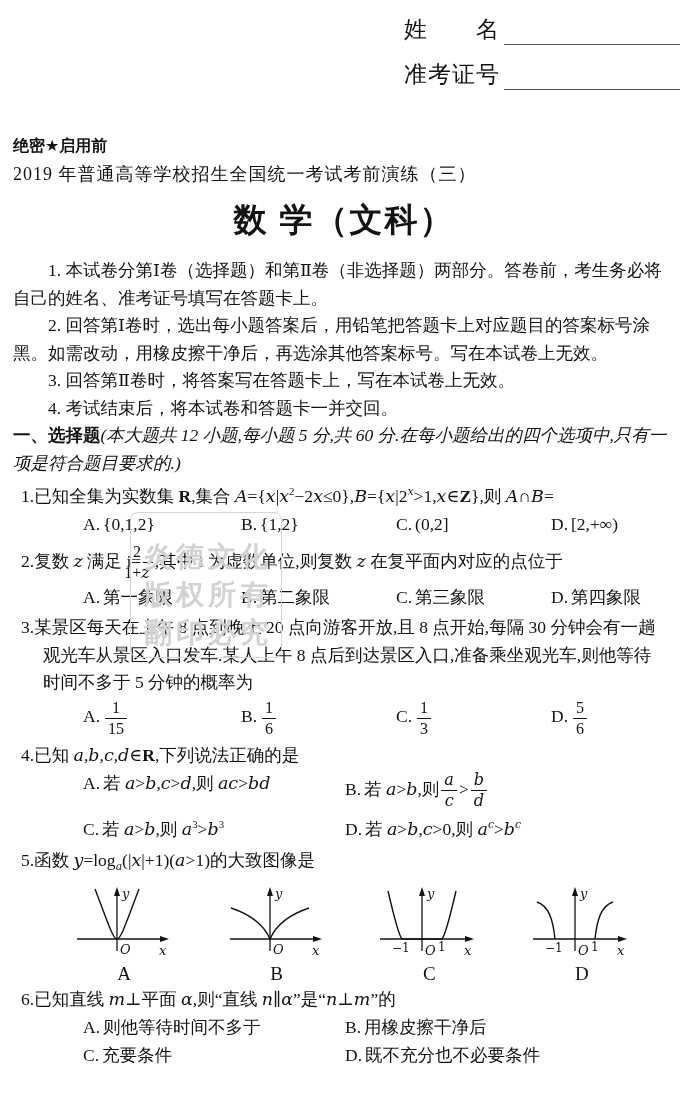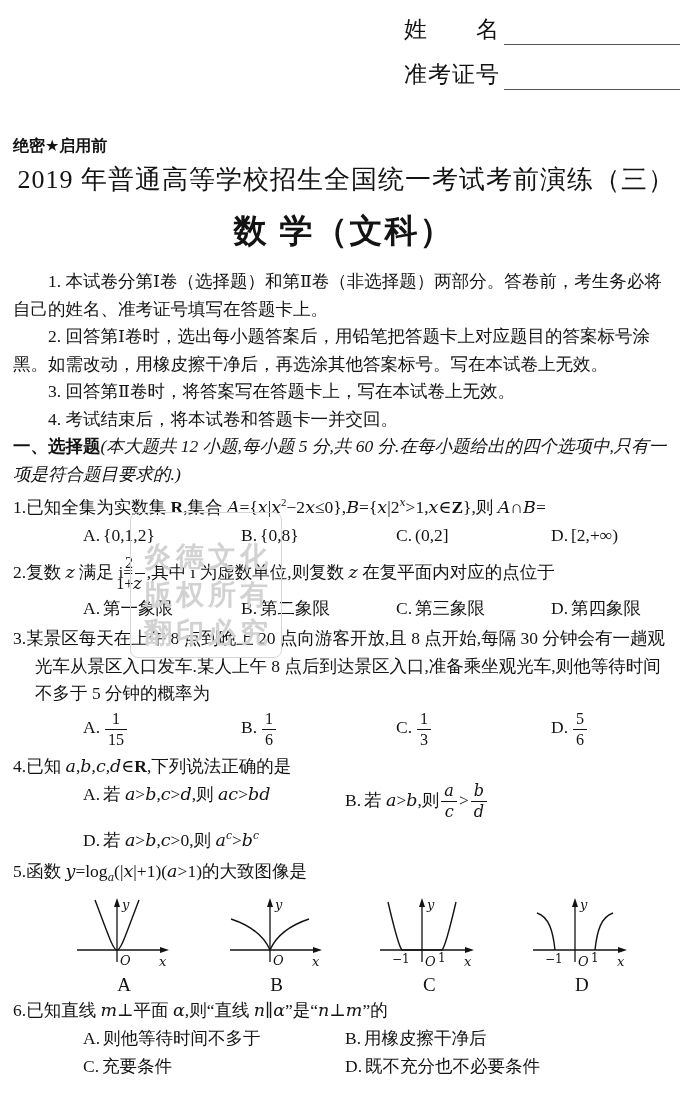--- a/index.html
+++ b/index.html
@@ -7,33 +7,33 @@
   .page{position:relative;width:688px;height:1105px;background:#fff;color:#131313;
         font-family:"Liberation Serif","DejaVu Serif",serif;font-size:17.5px;}
   
   .fill-fields{position:absolute;top:14px;right:8px;width:276px;}
   .fill-row{display:flex;align-items:flex-end;font-size:23px;margin-bottom:14px;}
   .fill-label{white-space:pre;letter-spacing:1px;}
   .uline{flex:1;border-bottom:1.5px solid #555;height:28px;margin-left:4px;}
   
   .content{padding:92px 13px 0 13px;}
   .secrecy{font-family:"Liberation Sans","DejaVu Sans",sans-serif;font-weight:bold;font-size:16px;margin-top:44px;}
-  .exam-title{text-align:right;font-size:26px;margin-top:5px;letter-spacing:1px;}
+  .exam-title{text-align:left;font-size:18px;margin-top:5px;letter-spacing:1px;}
   .subject-title{text-align:center;font-family:"Liberation Sans","DejaVu Sans",sans-serif;
                  font-weight:bold;font-size:33px;margin:12px 0 14px;letter-spacing:2px;}
   
   .notice-h{font-family:"Liberation Sans","DejaVu Sans",sans-serif;font-weight:bold;font-size:17.5px;line-height:28px;}
   .notice p{margin:0;text-indent:2em;line-height:27.5px;font-size:17.5px;}
   
   .vol-title{text-align:center;font-size:27px;margin:10px 0 6px;font-weight:500;}
   .sec-intro{margin:0;line-height:27.5px;}
   .sec-intro b{font-family:"Liberation Sans","DejaVu Sans",sans-serif;font-size:17.5px;}
   .sec-intro i{font-style:italic;}
   
-  .q-body{margin:1px 0 0;line-height:27.5px;padding-left:22px;text-indent:-22px;}
+  .q-body{margin:1px 8px 0;line-height:27.5px;padding-left:22px;text-indent:-22px;}
   .opts4{display:grid;grid-template-columns:158px 155px 155px auto;padding-left:70px;margin:1px 0 3px;line-height:27.5px;}
   .opts2{display:grid;grid-template-columns:262px auto;padding-left:70px;margin:1px 0 3px;line-height:27.5px;}
   .opt{white-space:nowrap;}
   .opt-label{margin-right:3px;}
   .mi{font-style:italic;font-family:"DejaVu Serif","Liberation Serif",serif;}
   .mb{font-weight:bold;}
   sup,sub{font-size:0.62em;}
   .frac{display:inline-flex;flex-direction:column;vertical-align:middle;text-align:center;
         line-height:1.12;font-size:0.92em;margin:1px 2px;}
   .fnum{display:block;padding:0 3px 1px;border-bottom:1.2px solid #131313;}
@@ -88,21 +88,21 @@
       <p>4. 考试结束后，将本试卷和答题卡一并交回。</p>
     </div>
 
 
     <p class="sec-intro"><b>一、选择题</b><i>(本大题共 12 小题,每小题 5 分,共 60 分.在每小题给出的四个选项中,只有一项是符合题目要求的.)</i></p>
 
     <div class="question">
       <p class="q-body">1.已知全集为实数集 <span class="mb">R</span>,集合 <span class="mi">A</span>={<span class="mi">x</span>|<span class="mi">x</span><sup>2</sup>−2<span class="mi">x</span>≤0},<span class="mi">B</span>={<span class="mi">x</span>|2<sup><span class="mi">x</span></sup>&gt;1,<span class="mi">x</span>∈<span class="mb">Z</span>},则 <span class="mi">A</span>∩<span class="mi">B</span>=</p>
       <div class="opts4">
         <span class="opt"><span class="opt-label">A.</span><span>{0,1,2}</span></span>
-        <span class="opt"><span class="opt-label">B.</span><span>{0,8}</span></span>
+        <span class="opt"><span class="opt-label">B.</span><span>{1,2}</span></span>
         <span class="opt"><span class="opt-label">C.</span><span>(0,2]</span></span>
         <span class="opt"><span class="opt-label">D.</span><span>[2,+∞)</span></span>
       </div>
     </div>
 
     <div class="question">
       <p class="q-body">2.复数 <span class="mi">z</span> 满足 i=<span class="frac">
             <span class="fnum">2</span>
             <span class="fden">1+<span class="mi">z</span></span>
           </span>,其中 i 为虚数单位,则复数 <span class="mi">z</span> 在复平面内对应的点位于</p>
@@ -140,20 +140,21 @@
       <p class="q-body">4.已知 <span class="mi">a</span>,<span class="mi">b</span>,<span class="mi">c</span>,<span class="mi">d</span>∈<span class="mb">R</span>,下列说法正确的是</p>
       <div class="opts2">
         <span class="opt"><span class="opt-label">A.</span><span>若 <span class="mi">a</span>&gt;<span class="mi">b</span>,<span class="mi">c</span>&gt;<span class="mi">d</span>,则 <span class="mi">ac</span>&gt;<span class="mi">bd</span></span></span>
         <span class="opt"><span class="opt-label">B.</span><span>若 <span class="mi">a</span>&gt;<span class="mi">b</span>,则<span class="frac">
                 <span class="fnum"><span class="mi">a</span></span>
                 <span class="fden"><span class="mi">c</span></span>
               </span>&gt;<span class="frac">
                 <span class="fnum"><span class="mi">b</span></span>
                 <span class="fden"><span class="mi">d</span></span>
               </span></span></span>
+        <span class="opt"><span class="opt-label">C.</span><span>若 <span class="mi">a</span>&gt;<span class="mi">b</span>,则 <span class="mi">a</span><sup>3</sup>&gt;<span class="mi">b</span><sup>3</sup></span></span>
         <span class="opt"><span class="opt-label">D.</span><span>若 <span class="mi">a</span>&gt;<span class="mi">b</span>,<span class="mi">c</span>&gt;0,则 <span class="mi">a</span><sup><span class="mi">c</span></sup>&gt;<span class="mi">b</span><sup><span class="mi">c</span></sup></span></span>
       </div>
     </div>
 
     <div class="question">
       <p class="q-body">5.函数 <span class="mi">y</span>=log<sub><span class="mi">a</span></sub>(|<span class="mi">x</span>|+1)(<span class="mi">a</span>&gt;1)的大致图像是</p>
       <div class="graphs">
         <div class="graph">
           <svg width="118" height="80" viewBox="0 0 118 80">
             <line x1="12" y1="56" x2="98" y2="56" stroke="#131313" stroke-width="1.3"></line>

